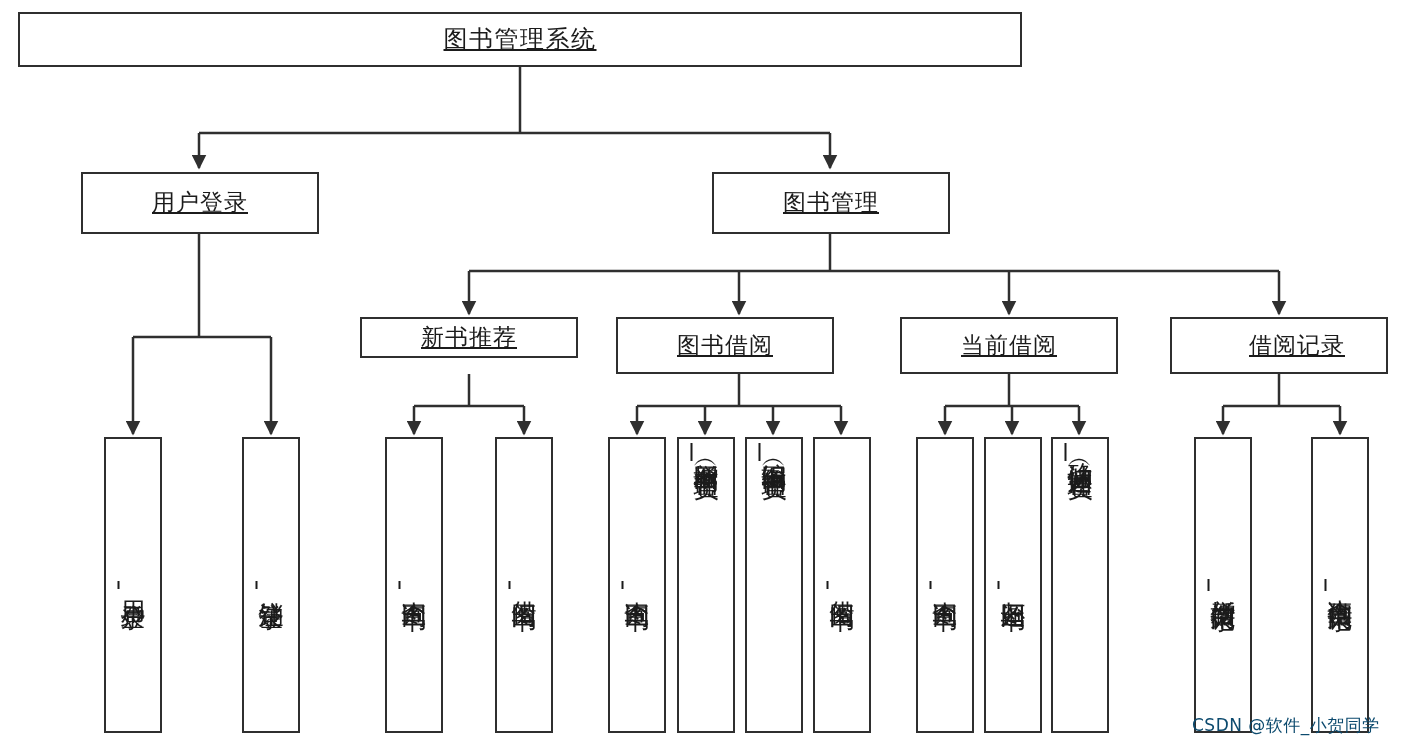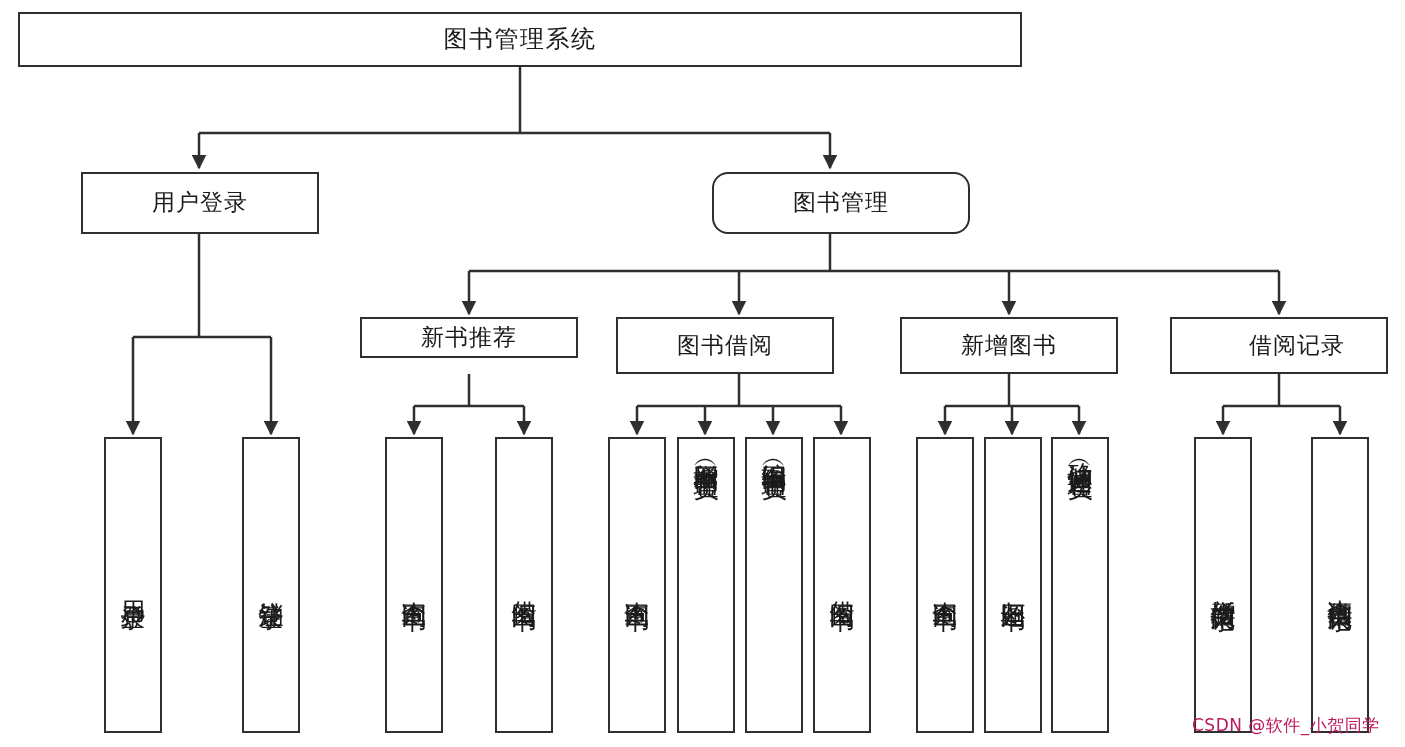--- a/index.html
+++ b/index.html
@@ -34,20 +34,21 @@
     display: flex;
     align-items: center;
     justify-content: center;
     z-index: 2;
   }
   .node .node-label {
     color: #1b1b1b;
     text-align: center;
     line-height: 1.18;
     white-space: nowrap;
+    text-decoration: underline;
   }
   
   .node.horiz .node-label {
     font-size: 23px;
     letter-spacing: 1px;
   }
   .node.root .node-label {
     font-size: 24px;
     letter-spacing: 1.5px;
   }
@@ -66,21 +67,21 @@
   }
   .node.vert.tall-text {
     align-items: center;
     padding-top: 0;
   }
   #watermark {
     position: absolute;
     left: 1192px;
     top: 714px;
     font-size: 17px;
-    color: #be185d;
+    color: #0c4a6e;
     letter-spacing: 0.5px;
     white-space: nowrap;
     z-index: 3;
   }
 </style>
 </head>
 <body>
 
 <div id="diagram-root">
 
@@ -135,34 +136,34 @@
   </svg>
 
   <div class="node horiz root" style="left:18px; top:12px; width:1004px; height:55px;">
     <span class="node-label">图书管理系统</span>
   </div>
 
   <div class="node horiz" style="left:81px; top:172px; width:238px; height:62px;">
     <span class="node-label">用户登录</span>
   </div>
 
-  <div class="node horiz" style="left:712px; top:172px; width:258px; height:62px;border-radius:16px;">
+  <div class="node horiz" style="left:712px; top:172px; width:238px; height:62px;">
     <span class="node-label">图书管理</span>
   </div>
 
   <div class="node horiz" style="left:360px; top:317px; width:218px; height:41px;">
     <span class="node-label">新书推荐</span>
   </div>
 
   <div class="node horiz" style="left:616px; top:317px; width:218px; height:57px;">
     <span class="node-label">图书借阅</span>
   </div>
 
   <div class="node horiz" style="left:900px; top:317px; width:218px; height:57px;">
-    <span class="node-label">新增图书</span>
+    <span class="node-label">当前借阅</span>
   </div>
 
   <div class="node horiz" style="left:1170px; top:317px; width:218px; height:57px;padding-left:36px;">
     <span class="node-label">借阅记录</span>
   </div>
 
   <div class="node vert tall-text" style="left:104px; top:437px; width:58px; height:296px;">
     <span class="node-label">用户登录</span>
   </div>
 

